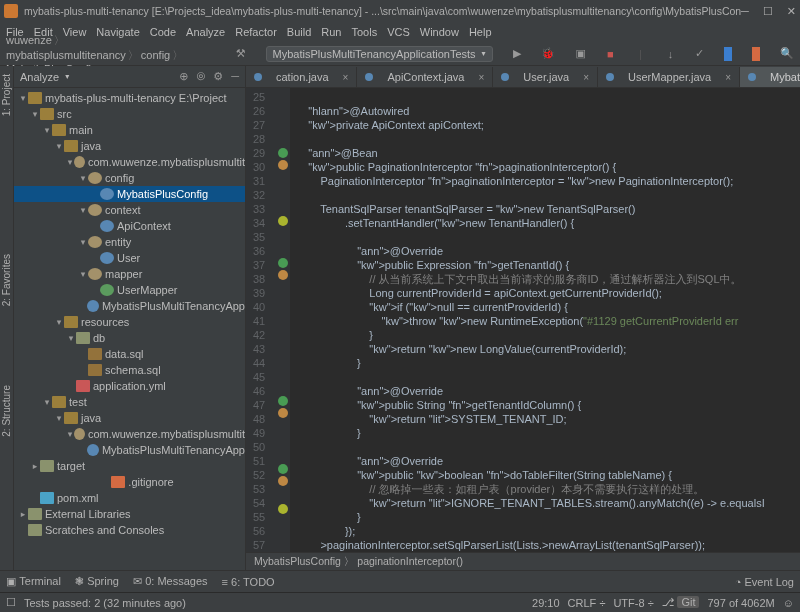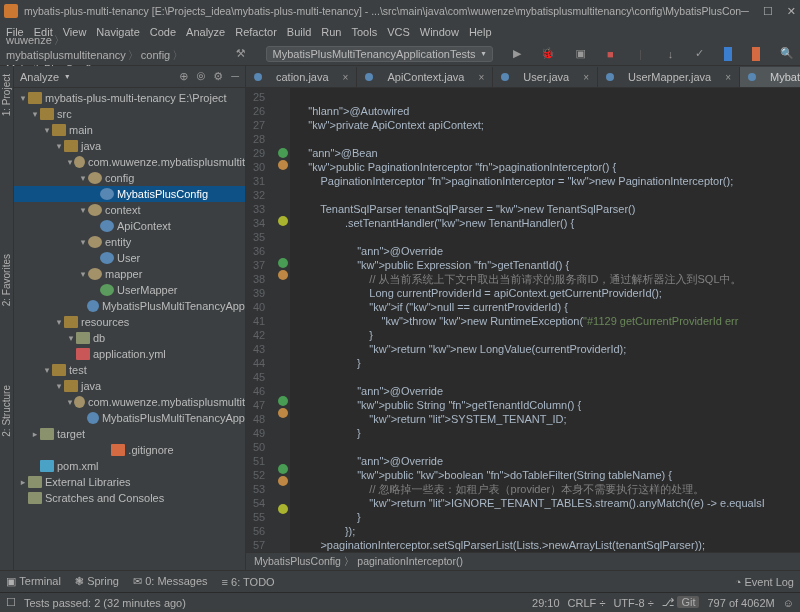--- a/index.html
+++ b/index.html
@@ -199,20 +199,30 @@
         <div class="node" style="padding-left: 40px;">
           <span class="arrow">▾</span>
           <span class="ic ic-mod"></span>
           <span>resources</span>
         </div>
         <div class="node" style="padding-left: 52px;">
           <span class="arrow">▾</span>
           <span class="ic ic-folder"></span>
           <span>db</span>
         </div>
+        <div class="node" style="padding-left: 64px;">
+          <span class="arrow"> </span>
+          <span class="ic ic-file"></span>
+          <span>data.sql</span>
+        </div>
+        <div class="node" style="padding-left: 64px;">
+          <span class="arrow"> </span>
+          <span class="ic ic-file"></span>
+          <span>schema.sql</span>
+        </div>
         <div class="node" style="padding-left: 52px;">
           <span class="arrow"> </span>
           <span class="ic ic-yml"></span>
           <span>application.yml</span>
         </div>
         <div class="node" style="padding-left: 28px;">
           <span class="arrow">▾</span>
           <span class="ic ic-mod"></span>
           <span>test</span>
         </div>

